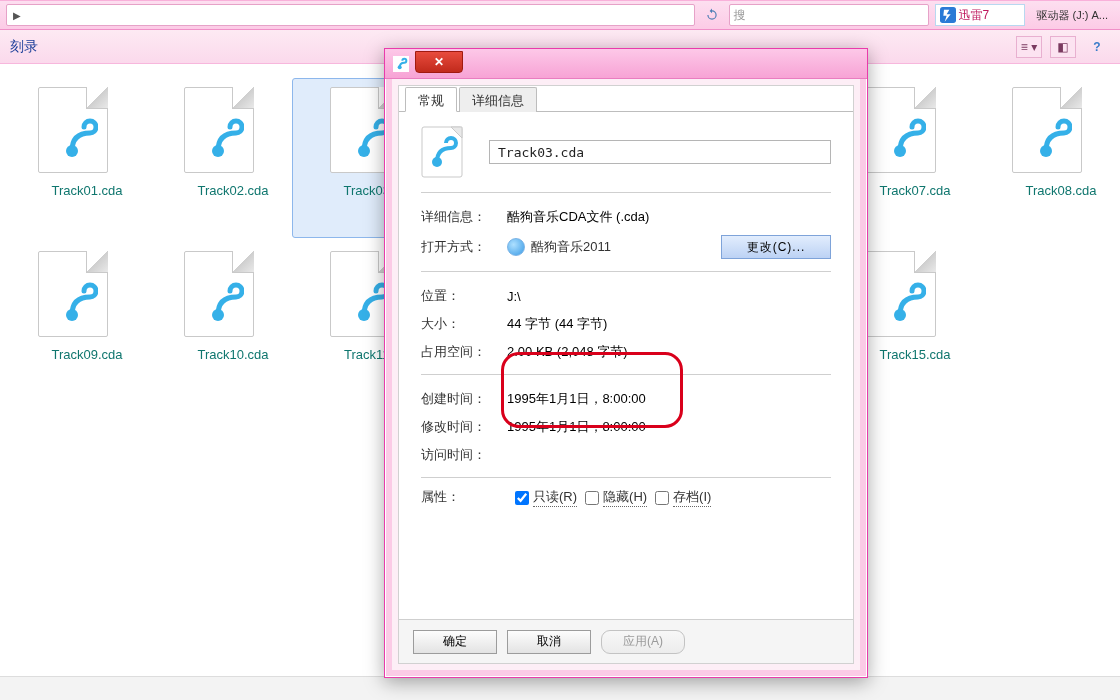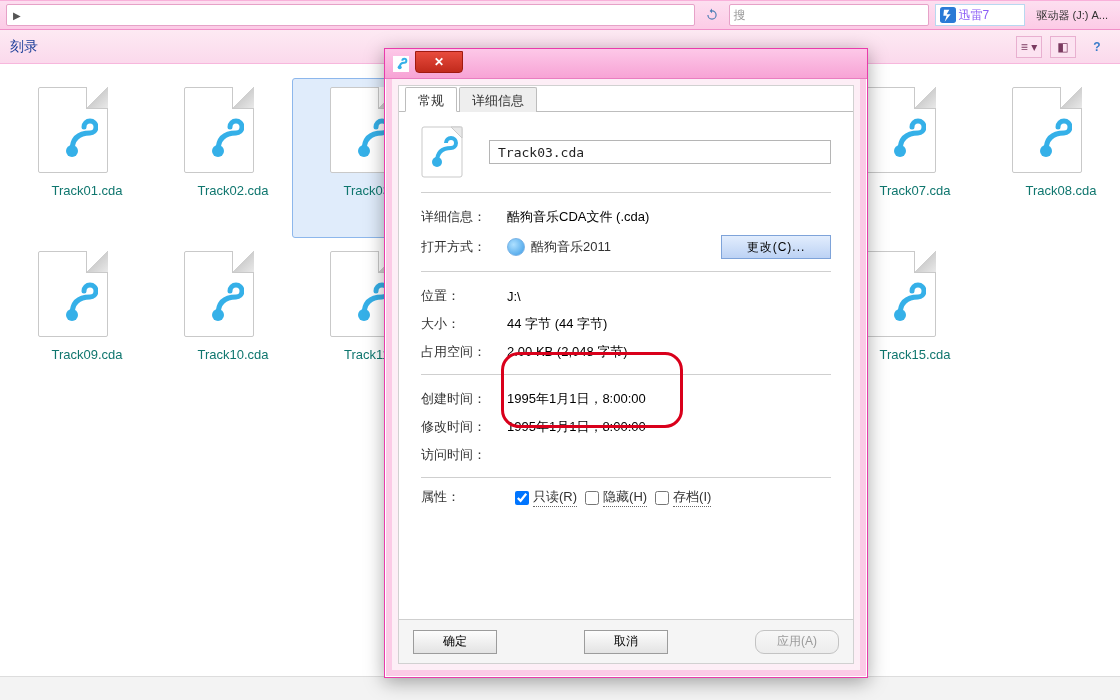--- a/index.html
+++ b/index.html
@@ -37,21 +37,21 @@
   color: #333;
 }
 .addr-arrow { color: #555; margin-right: 6px; font-size: 10px; }
 .addr-refresh { width: 22px; height: 22px; display:flex;align-items:center;justify-content:center;}
 .search-box {
   width: 200px; height: 22px; background:#fff; border:1px solid #e6a2c8; border-radius:2px;
   display:flex; align-items:center; padding: 0 4px; font-size:12px; color:#999;
 }
 .xunlei-badge {
   width: 90px; height: 22px; background:#fff; border:1px solid #b8d8f0;
-  display:flex; align-items:center; padding:0 4px; font-size:12px; color:#8b5cf6;
+  display:flex; align-items:center; padding:0 4px; font-size:12px; color:#be185d;
 }
 .xunlei-icon { width:16px;height:16px; margin-right:3px; }
 .drive-label { font-size:11px; color:#333; padding:0 6px; }
 
 
 .toolbar {
   height: 34px;
   background: linear-gradient(#fdeaf3, #fbd9ec);
   border-bottom: 1px solid #f7b7dd;
   display: flex;
@@ -207,21 +207,21 @@
 
 .attrs-row { display:flex; align-items:flex-start; gap: 8px; }
 .attrs-row label { display:flex; align-items:center; gap:4px; font-size:13px; }
 .attrs-row input[type=checkbox]{ width:14px;height:14px; }
 .dotted { border-bottom:1px dotted #666; }
 
 
 .dlg-buttons {
   position:absolute; left:0; right:0; bottom:0;
   height: 44px;
-  display:flex; justify-content:space-between; align-items:center;
+  display:flex; justify-content:flex-start; align-items:center;
   gap: 10px; padding: 0 14px;
   border-top: 1px solid #cfcfcf;
   background: #f5f5f5;
 }
 .winbtn {
   min-width: 84px; height: 24px;
   background: linear-gradient(#fdfdfd, #e3e3e3);
   border: 1px solid #9c9c9c;
   font-size: 12px;
 }

